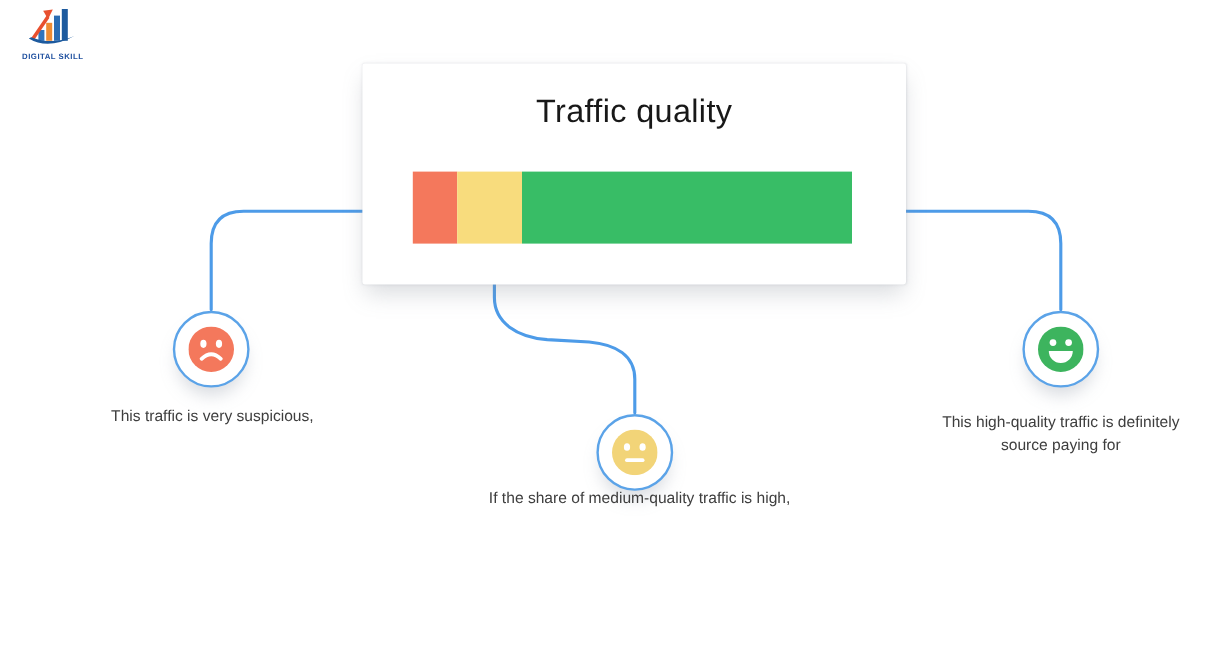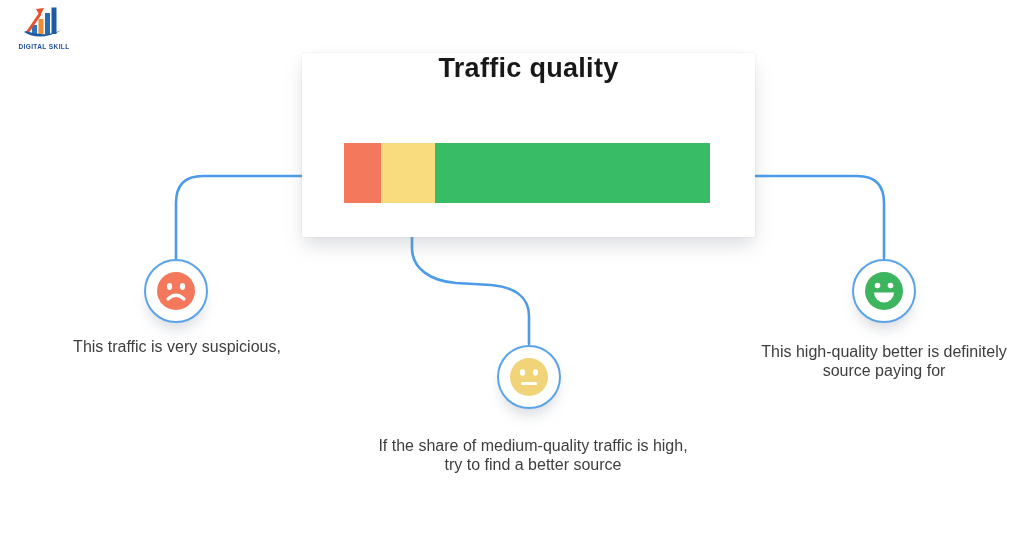--- a/index.html
+++ b/index.html
@@ -10,37 +10,37 @@
   
   .logo{position:absolute;left:12px;top:6px;width:64px;text-align:center;}
   .logo-text{font-size:6.5px;font-weight:bold;letter-spacing:.4px;color:#1c4e9e;margin-top:1px;}
   
   .arrows{position:absolute;left:0;top:0;pointer-events:none;}
   
   .card{
     position:absolute;left:302px;top:53px;width:453px;height:184px;background:#ffffff;
     border-radius:2px;box-shadow:0 10px 18px -2px rgba(125,132,145,0.28), 0 0 2px rgba(160,165,175,0.25);
   }
-  .card-title{text-align:center;font-size:27px;font-weight:bold;color:#181818;letter-spacing:.3px;}
+  .card-title{margin-top:25px;text-align:center;font-size:27px;font-weight:normal;color:#181818;letter-spacing:.3px;}
   .bar{position:absolute;left:42px;top:90px;width:366px;height:60px;display:flex;}
   .bar-seg{height:100%;}
   
   .face-circle{
     position:absolute;width:60px;height:60px;border-radius:50%;
     background:#ffffff;border:2px solid #5ba3e8;
     display:flex;align-items:center;justify-content:center;
     box-shadow:0 10px 14px -4px rgba(140,150,162,0.35);
   }
   .fc-low{left:144px;top:259px;}
   .fc-medium{left:497px;top:345px;}
   .fc-high{left:852px;top:259px;}
   
-  .caption{position:absolute;text-align:center;font-size:16px;line-height:19px;color:#3e3e3e;}
+  .caption{position:absolute;text-align:center;font-size:13px;line-height:19px;color:#3e3e3e;}
   .cap-low{left:30px;top:337px;width:294px;}
-  .cap-medium{left:353px;top:436px;width:360px;}
+  .cap-medium{left:353px;top:405px;width:360px;}
   .cap-high{left:737px;top:342px;width:294px;}
 </style>
 </head>
 <body>
 
 <div class="canvas">
 
   <div class="logo">
     <svg width="52" height="32" viewBox="0 0 44 32">
       <rect x="10" y="19" width="5" height="9" fill="#2f74bd"></rect>
@@ -99,20 +99,19 @@
       <circle cx="25.5" cy="13.5" r="2.8" fill="#ffffff"></circle>
       <path d="M9,20.5 a10,10 0 0 0 20,0 z" fill="#ffffff"></path>
     </svg>
   </div>
 
   <div class="caption cap-low">
     <span>This traffic is very suspicious,</span><br>
   </div>
   <div class="caption cap-medium">
     <span>If the share of medium-quality traffic is high,</span><br>
-    <span>try to find a better source</span>
   </div>
   <div class="caption cap-high">
-    <span>This high-quality better is definitely</span><br>
+    <span>This high-quality traffic is definitely</span><br>
     <span>source paying for</span>
   </div>
 
 </div>
 
 </body></html>

